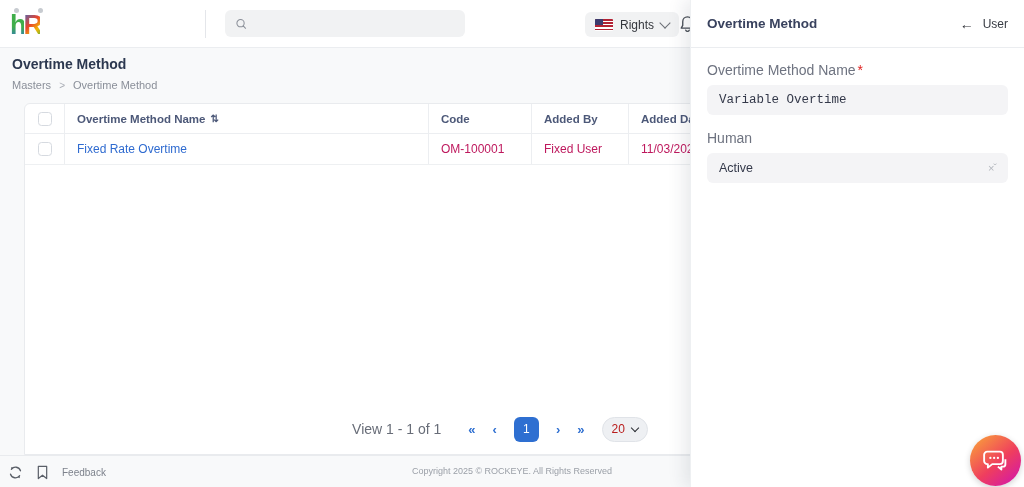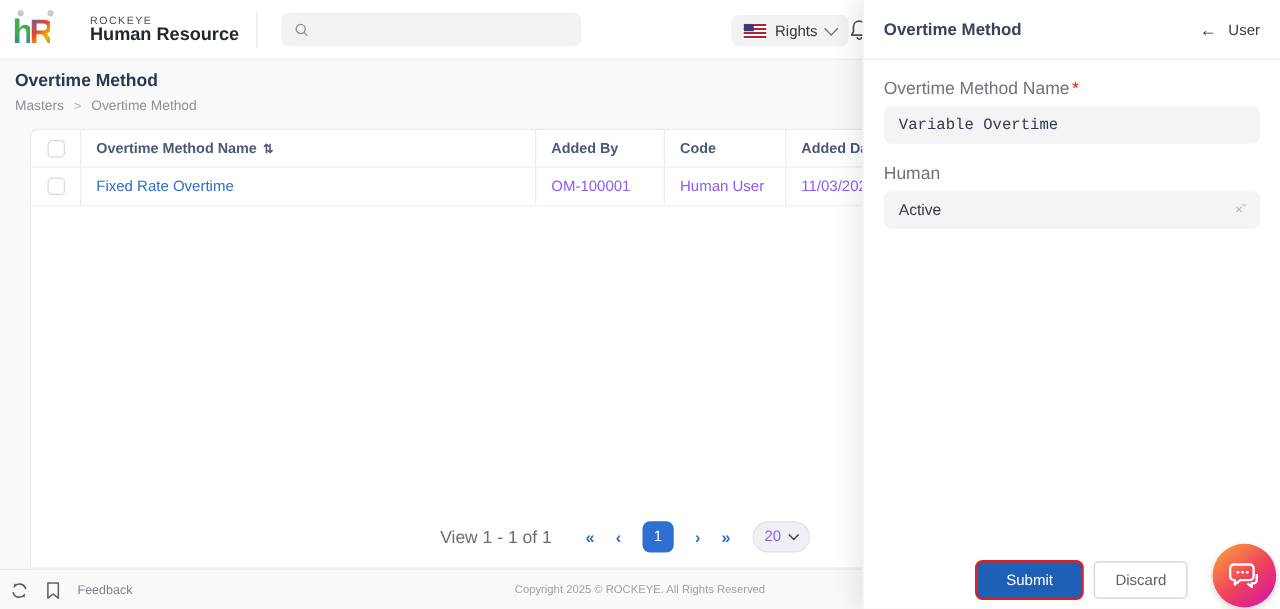--- a/index.html
+++ b/index.html
@@ -2,21 +2,21 @@
 <html><head>
 <meta charset="utf-8">
 <style>
   * { box-sizing: border-box; }
   html,body { margin:0; padding:0; width:1024px; height:487px; overflow:hidden;
     font-family:"Liberation Sans", sans-serif; background:#f8f9fa; }
 
   
   .topbar { position:absolute; top:0; left:0; width:1024px; height:48px; background:#fff;
     border-bottom:1px solid #ebedf0; z-index:1; }
-  .brand { position:absolute; left:10px; top:7px; display:flex; align-items:center; gap:20px; }
+  .brand { position:absolute; left:10px; top:7px; display:flex; align-items:flex-start; gap:8px; }
   .logo-mark { position:relative; width:42px; height:34px; }
   .logo-dot { position:absolute; width:5px; height:5px; border-radius:50%; background:#c7cbd0; top:1px; }
   .logo-dot.d1 { left:4px; } .logo-dot.d2 { left:28px; }
   .logo-letters { position:absolute; left:0; top:2px; font-size:27px; font-weight:800; line-height:32px; letter-spacing:-3px; }
   .logo-h { background:linear-gradient(180deg,#3fae4a 55%,#2e6fd1 100%); -webkit-background-clip:text; background-clip:text; color:transparent; }
   .logo-r { background:linear-gradient(135deg,#2e6fd1 0%,#e8432d 45%,#f2b705 70%,#3fae4a 100%); -webkit-background-clip:text; background-clip:text; color:transparent; }
   .brand-text { display:flex; flex-direction:column; line-height:1.05; }
   .brand-top { font-size:8.5px; letter-spacing:1.2px; color:#4a4f55; }
   .brand-bottom { font-size:14.5px; font-weight:700; color:#23272e; }
   .topbar-divider { position:absolute; left:205px; top:10px; width:1px; height:28px; background:#e4e6ea; }
@@ -42,34 +42,34 @@
 
   
   .card { position:absolute; left:24px; top:103px; width:1000px; height:352px; background:#fff;
     border:1px solid #e9ebee; border-radius:6px 6px 0 0; display:flex; flex-direction:column; }
   .thead, .trow { display:grid; grid-template-columns:39px 364px 103px 97px 1fr; align-items:stretch; }
   .thead { height:30px; border-bottom:1px solid #eceef1; }
   .trow  { height:31px; border-bottom:1px solid #eef0f2; }
   .cell { display:flex; align-items:center; padding:0 12px; border-left:1px solid #eceef1; overflow:hidden; white-space:nowrap; }
   .cell.first { border-left:none; justify-content:center; padding:0; }
   .th { font-size:11.5px; color:#4c5878; font-weight:600; gap:5px; }
-  .td { font-size:12px; color:#8b5cf6; }
+  .td { font-size:12px; color:#be185d; }
   .td.link { color:#2f6bd0; }
   .sort-glyph { font-size:10px; color:#4c5878; }
   .cb { appearance:none; -webkit-appearance:none; width:14px; height:14px; border:1.5px solid #d6dae0;
     border-radius:3.5px; background:#fff; margin:0; cursor:pointer; }
 
   .pager { margin-top:auto; height:50px; display:flex; align-items:center; justify-content:center;
     gap:17px; transform:translateX(-24px); }
   .pager-summary { font-size:14px; color:#686d78; margin-right:10px; }
   .pg-arrow { font-size:13px; color:#2e6fd1; cursor:pointer; font-weight:700; }
   .pg-current { width:25px; height:25px; background:#2e6fd1; color:#fff; border-radius:6px;
     display:flex; align-items:center; justify-content:center; font-size:12px; cursor:pointer; }
   .pg-size { height:25px; padding:0 9px; border-radius:13px; background:#eef0f3; border:1px solid #e0e3e8;
-    display:flex; align-items:center; gap:7px; font-size:12px; color:#8b5cf6; cursor:pointer; }
+    display:flex; align-items:center; gap:7px; font-size:12px; color:#b91c1c; cursor:pointer; }
   .pg-size .chev { width:6px; height:6px; border-color:#2a2d33; margin-top:-2px; }
 
   
   .footer { position:absolute; left:0; bottom:0; width:876px; height:32px; background:#f8f9fa;
     border-top:1px solid #e9ebee; }
   .footer-left { position:absolute; left:8px; top:0; height:32px; display:flex; align-items:center; gap:13px; }
   .feedback { font-size:10px; color:#7d828c; cursor:pointer; }
   .copyright { position:absolute; left:512px; top:10px; transform:translateX(-50%); font-size:9px; color:#9ba0a8; white-space:nowrap; }
 
   
@@ -105,24 +105,20 @@
 </head>
 <body>
 
 <div class="topbar">
   <div class="brand">
     <div class="logo-mark">
       <div class="logo-dot d1"></div>
         <div class="logo-dot d2"></div>
       <div class="logo-letters"><span class="logo-h">h</span><span class="logo-r">R</span></div>
     </div>
-    <div class="brand-text">
-      <span class="brand-top">ROCKEYE</span>
-      <span class="brand-bottom">Human Resource</span>
-    </div>
   </div>
   <div class="topbar-divider"></div>
 
   <div class="searchbar">
     <svg width="14" height="14" viewBox="0 0 16 16">
       <circle cx="7" cy="7" r="4.6" fill="none" stroke="#8a8f98" stroke-width="1.3"></circle>
       <line x1="10.4" y1="10.4" x2="13.4" y2="13.4" stroke="#8a8f98" stroke-width="1.3" stroke-linecap="round"></line>
     </svg>
     <input type="text" placeholder="" style="">
   </div>
@@ -148,32 +144,32 @@
 
 <div class="card">
   <div class="thead">
     <div class="cell first">
       <input type="checkbox" class="cb" style="">
     </div>
     <div class="cell th">
       <span>Overtime Method Name</span>
       <span class="sort-glyph">⇅</span>
     </div>
+    <div class="cell th">Code</div>
     <div class="cell th">Added By</div>
-    <div class="cell th">Code</div>
     <div class="cell th">Added Date</div>
   </div>
 
   <div class="trow">
     <div class="cell first">
       <input type="checkbox" class="cb" style="">
     </div>
     <div class="cell td link">Fixed Rate Overtime</div>
     <div class="cell td">OM-100001</div>
-    <div class="cell td">Human User</div>
+    <div class="cell td">Fixed User</div>
     <div class="cell td">11/03/2025</div>
   </div>
 
   <div class="pager">
     <span class="pager-summary">View 1 - 1 of 1</span>
     <span class="pg-arrow">«</span>
     <span class="pg-arrow">‹</span>
     <span class="pg-current">1</span>
     <span class="pg-arrow">›</span>
     <span class="pg-arrow">»</span>
@@ -215,24 +211,20 @@
     </div>
     <input class="text-input" type="text" value="Variable Overtime" style="">
 
     <div class="field-label status-label">Human</div>
     <div class="select-box">
       <span class="select-value">Active</span>
       <span class="select-clear">×ˇ</span>
     </div>
   </div>
 
-  <div class="panel-actions">
-    <button class="btn-submit">Submit</button>
-    <button class="btn-discard">Discard</button>
-  </div>
 </div>
 
 <div class="chat-fab">
   <svg width="30" height="30" viewBox="0 0 24 24">
     <path d="M5 4.5h10a2.5 2.5 0 0 1 2.5 2.5v5a2.5 2.5 0 0 1-2.5 2.5H9l-3.5 2.8v-2.8H5A2.5 2.5 0 0 1 2.5 12V7A2.5 2.5 0 0 1 5 4.5z" fill="none" stroke="#fff" stroke-width="1.5" stroke-linejoin="round"></path>
     <circle cx="7.5" cy="9.5" r="0.9" fill="#fff"></circle>
     <circle cx="10.5" cy="9.5" r="0.9" fill="#fff"></circle>
     <circle cx="13.5" cy="9.5" r="0.9" fill="#fff"></circle>
     <path d="M19.5 10.5v4a2 2 0 0 1-2 2h-1.2v2.3L13.5 16.5" fill="none" stroke="#fff" stroke-width="1.5" stroke-linejoin="round"></path>
   </svg>

